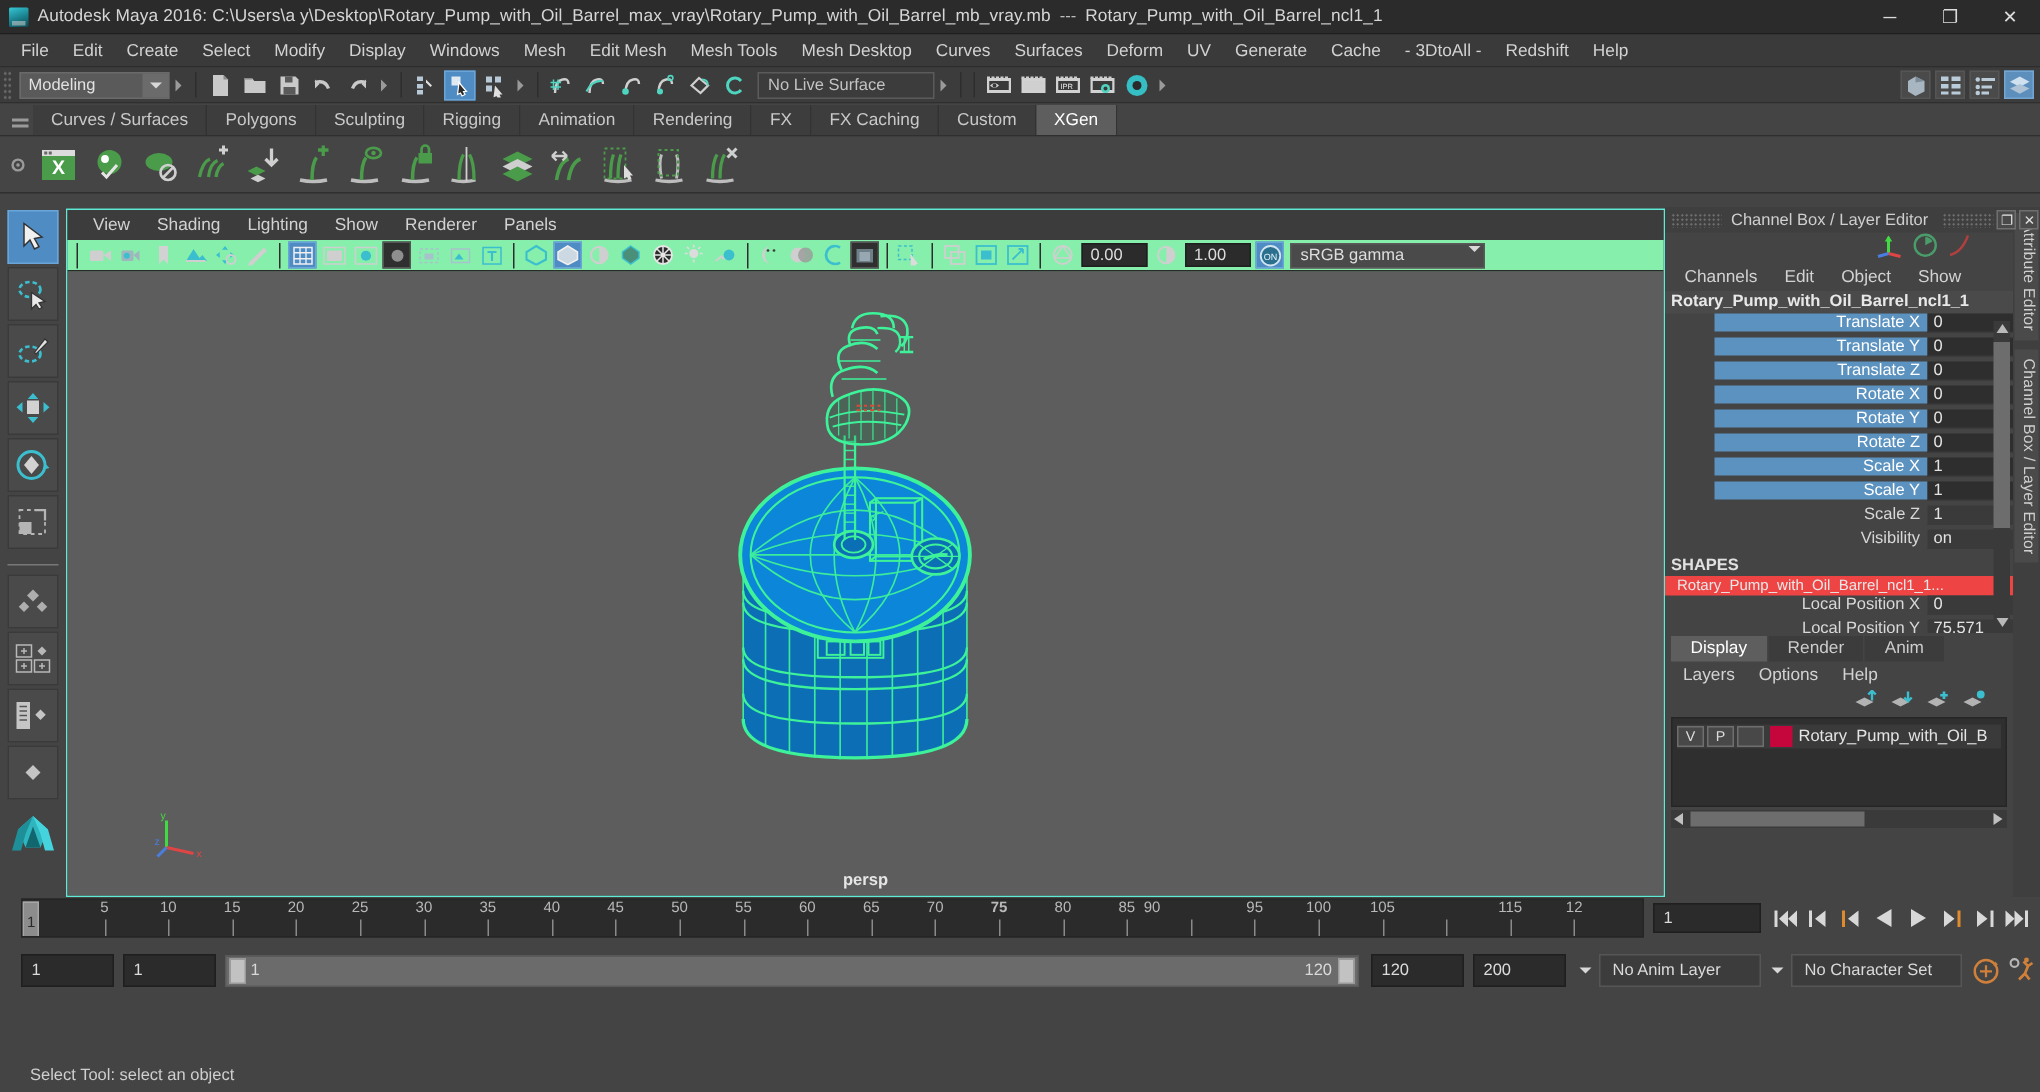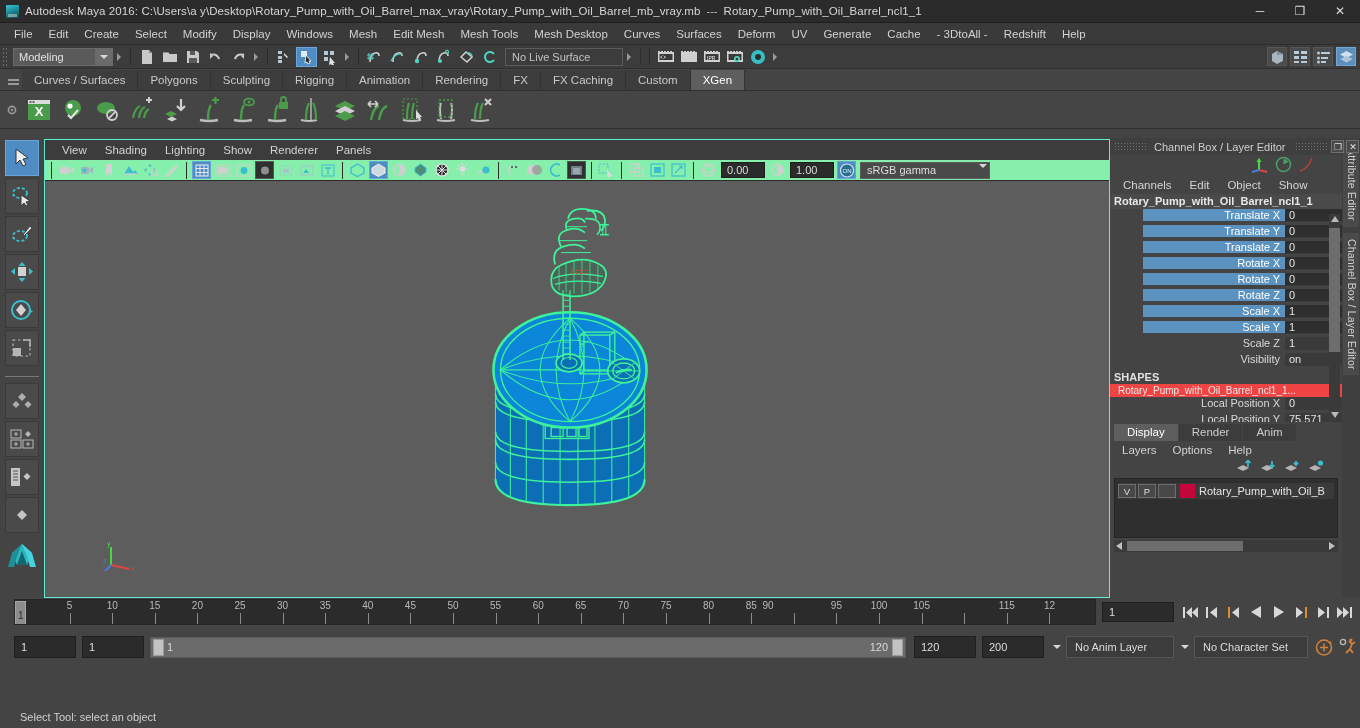--- a/index.html
+++ b/index.html
@@ -1114,20 +1114,21 @@
         
         <svg class="axis-gizmo" viewBox="0 0 34 34">
           <path d="M8 26 L8 8" stroke="#43d943" stroke-width="2"></path>
           <path d="M8 26 L26 30" stroke="#e04545" stroke-width="2"></path>
           <path d="M8 26 L2 32" stroke="#4a7de0" stroke-width="2"></path>
           <text x="4" y="7" font-size="7" fill="#43d943" font-family="sans-serif">y</text>
           <text x="28" y="32" font-size="7" fill="#e04545" font-family="sans-serif">x</text>
           <text x="0" y="24" font-size="7" fill="#4a7de0" font-family="sans-serif">z</text>
         </svg>
 
+        <div class="persp-label">persp</div>
       </div>
     </div>
 
     <div class="rightpanel">
       <div class="rp-main">
         <div class="rp-titlebar">
           <div class="dots"></div>
           <div class="rp-title">Channel Box / Layer Editor</div>
           <div class="dots"></div>
           <div style="margin-left:auto;display:flex;padding-right:3px;">
@@ -1313,21 +1314,21 @@
         <div class="ticklabel" style="left: 438.016px;">50</div>
         <div class="tick" style="left: 480.618px;"></div>
         <div class="ticklabel" style="left: 480.618px;">55</div>
         <div class="tick" style="left: 523.22px;"></div>
         <div class="ticklabel" style="left: 523.22px;">60</div>
         <div class="tick" style="left: 565.821px;"></div>
         <div class="ticklabel" style="left: 565.821px;">65</div>
         <div class="tick" style="left: 608.423px;"></div>
         <div class="ticklabel" style="left: 608.423px;">70</div>
         <div class="tick" style="left: 651.024px;"></div>
-        <div class="ticklabel" style="left: 651.024px;">75</div>
+        <div class="ticklabel" style="left: 651.024px; font-weight: bold;">75</div>
         <div class="tick" style="left: 693.626px;"></div>
         <div class="ticklabel" style="left: 693.626px;">80</div>
         <div class="tick" style="left: 736.228px;"></div>
         <div class="ticklabel" style="left: 736.228px;">85</div>
         <div class="tick" style="left: 778.829px;"></div>
         <div class="ticklabel" style="left: 753px;">90</div>
         <div class="tick" style="left: 821.431px;"></div>
         <div class="ticklabel" style="left: 821.431px;">95</div>
         <div class="tick" style="left: 864.033px;"></div>
         <div class="ticklabel" style="left: 864.033px;">100</div>

